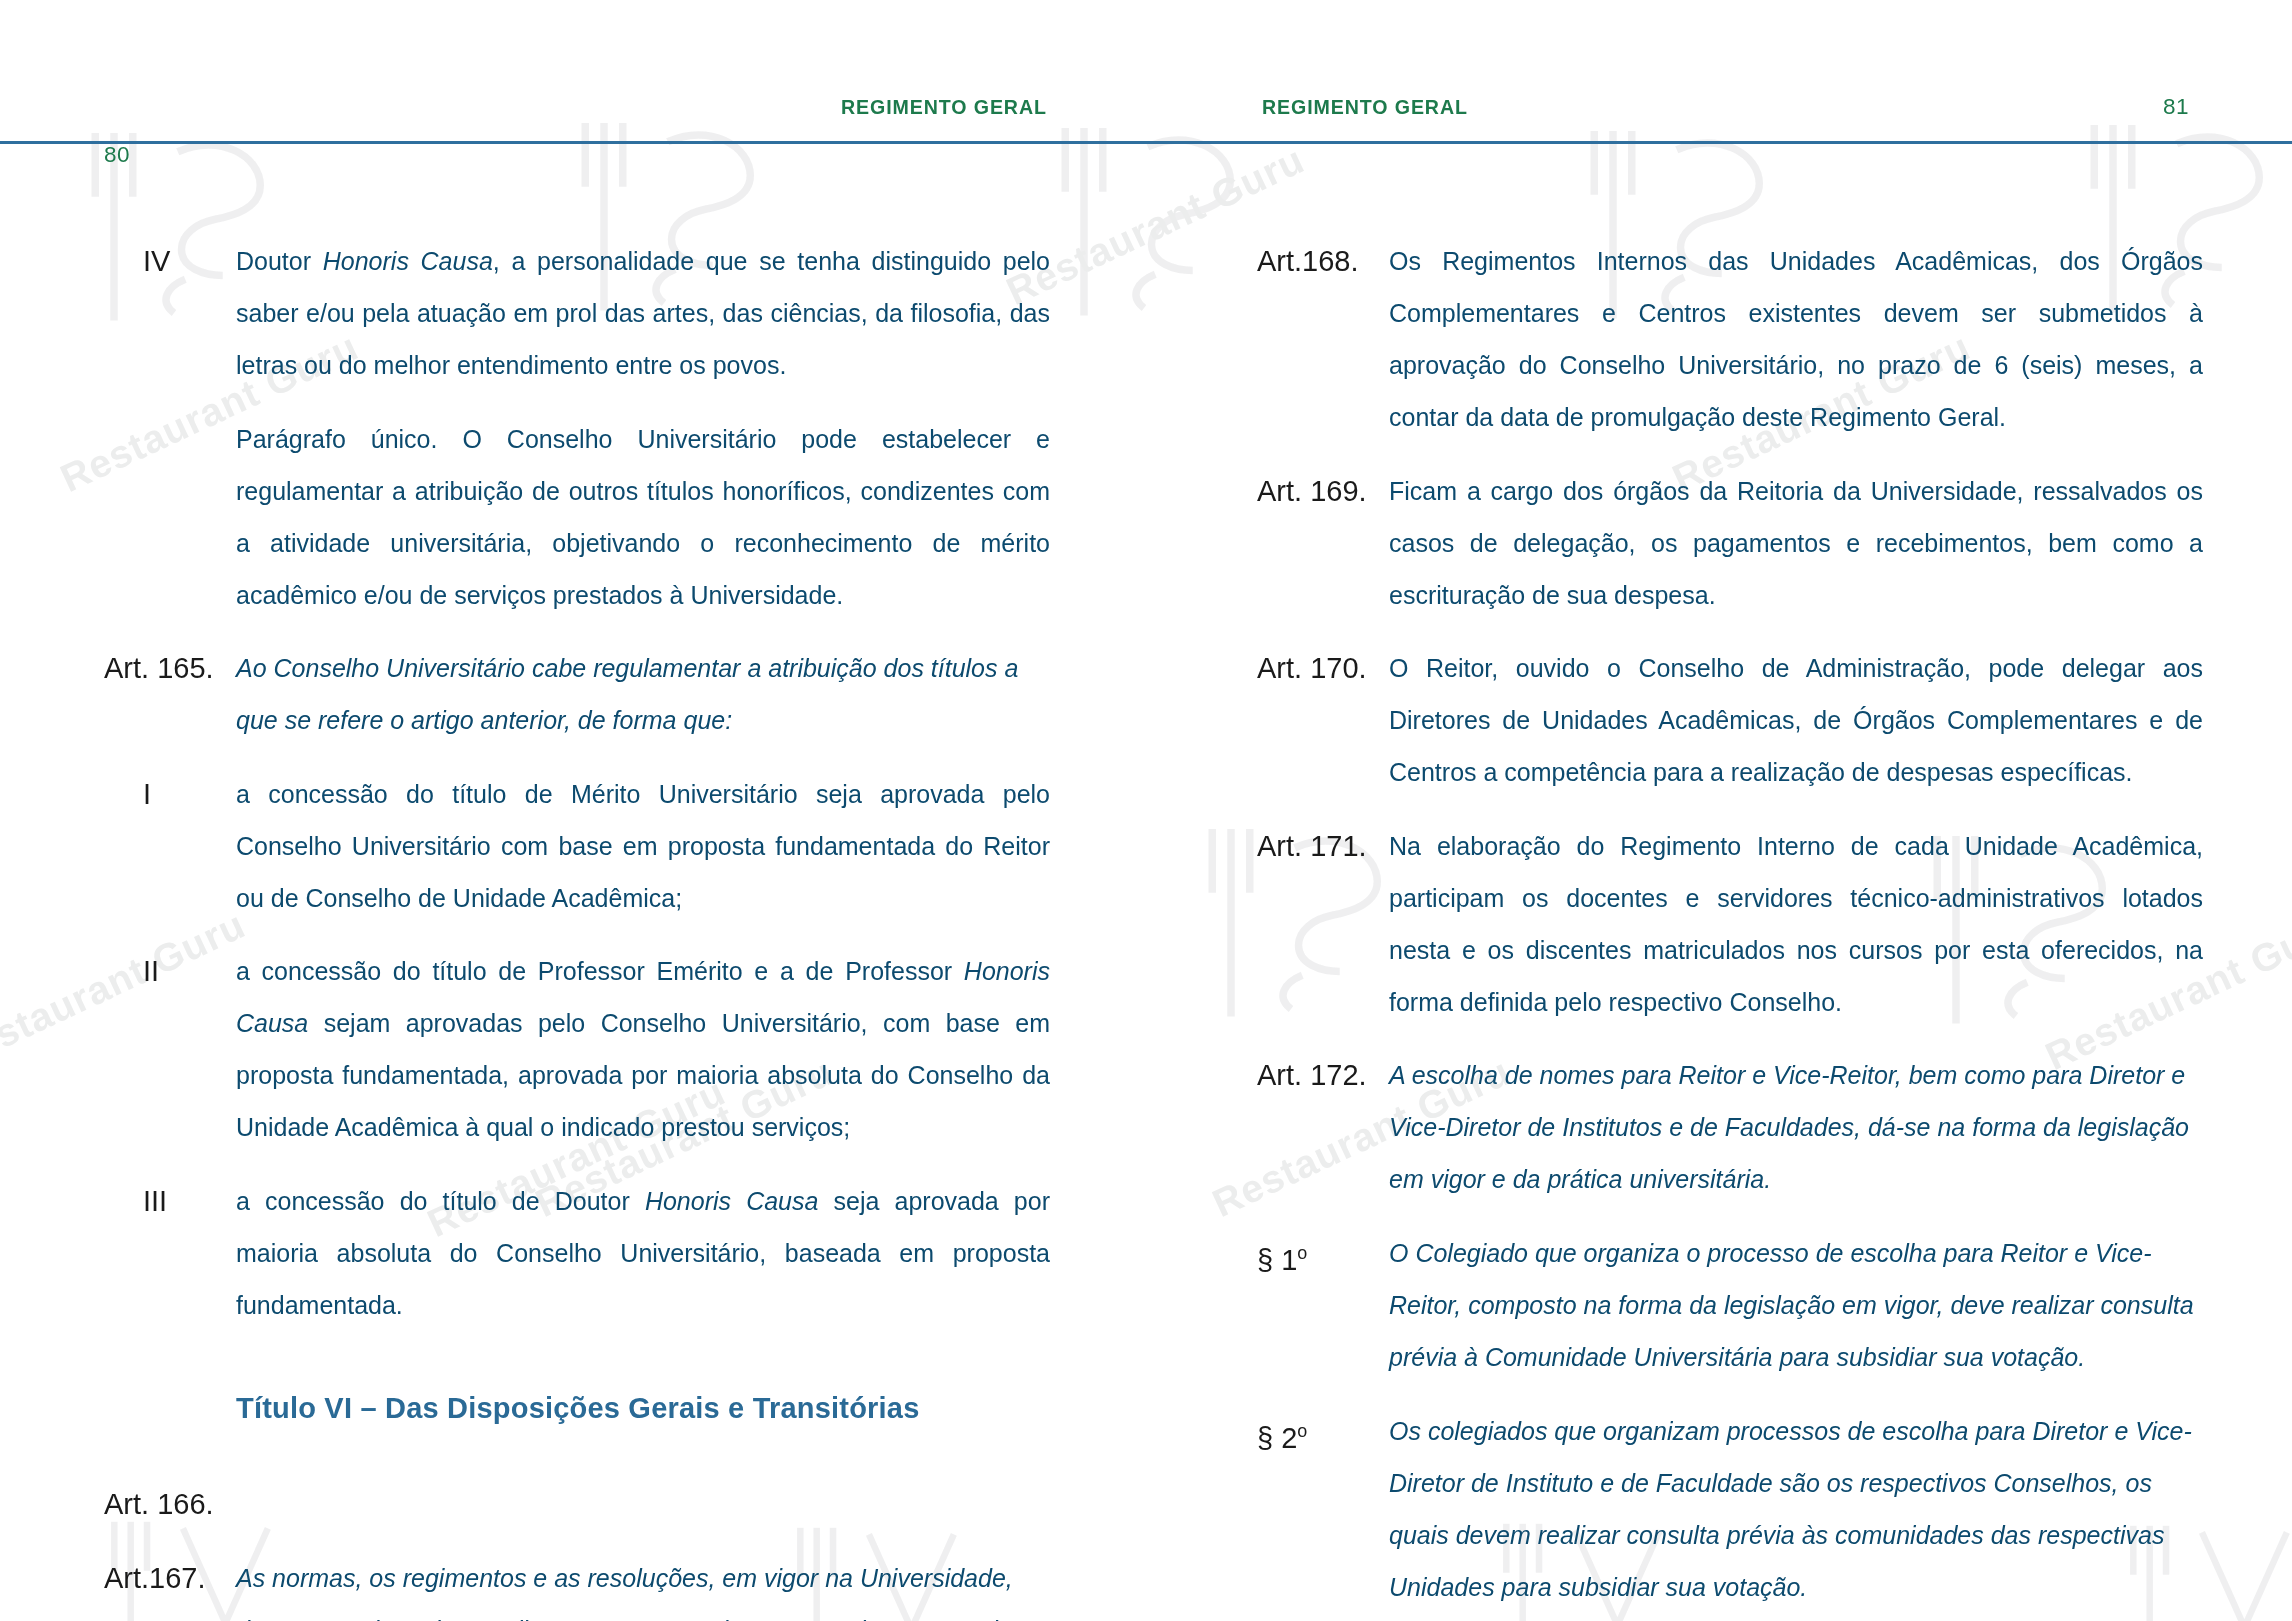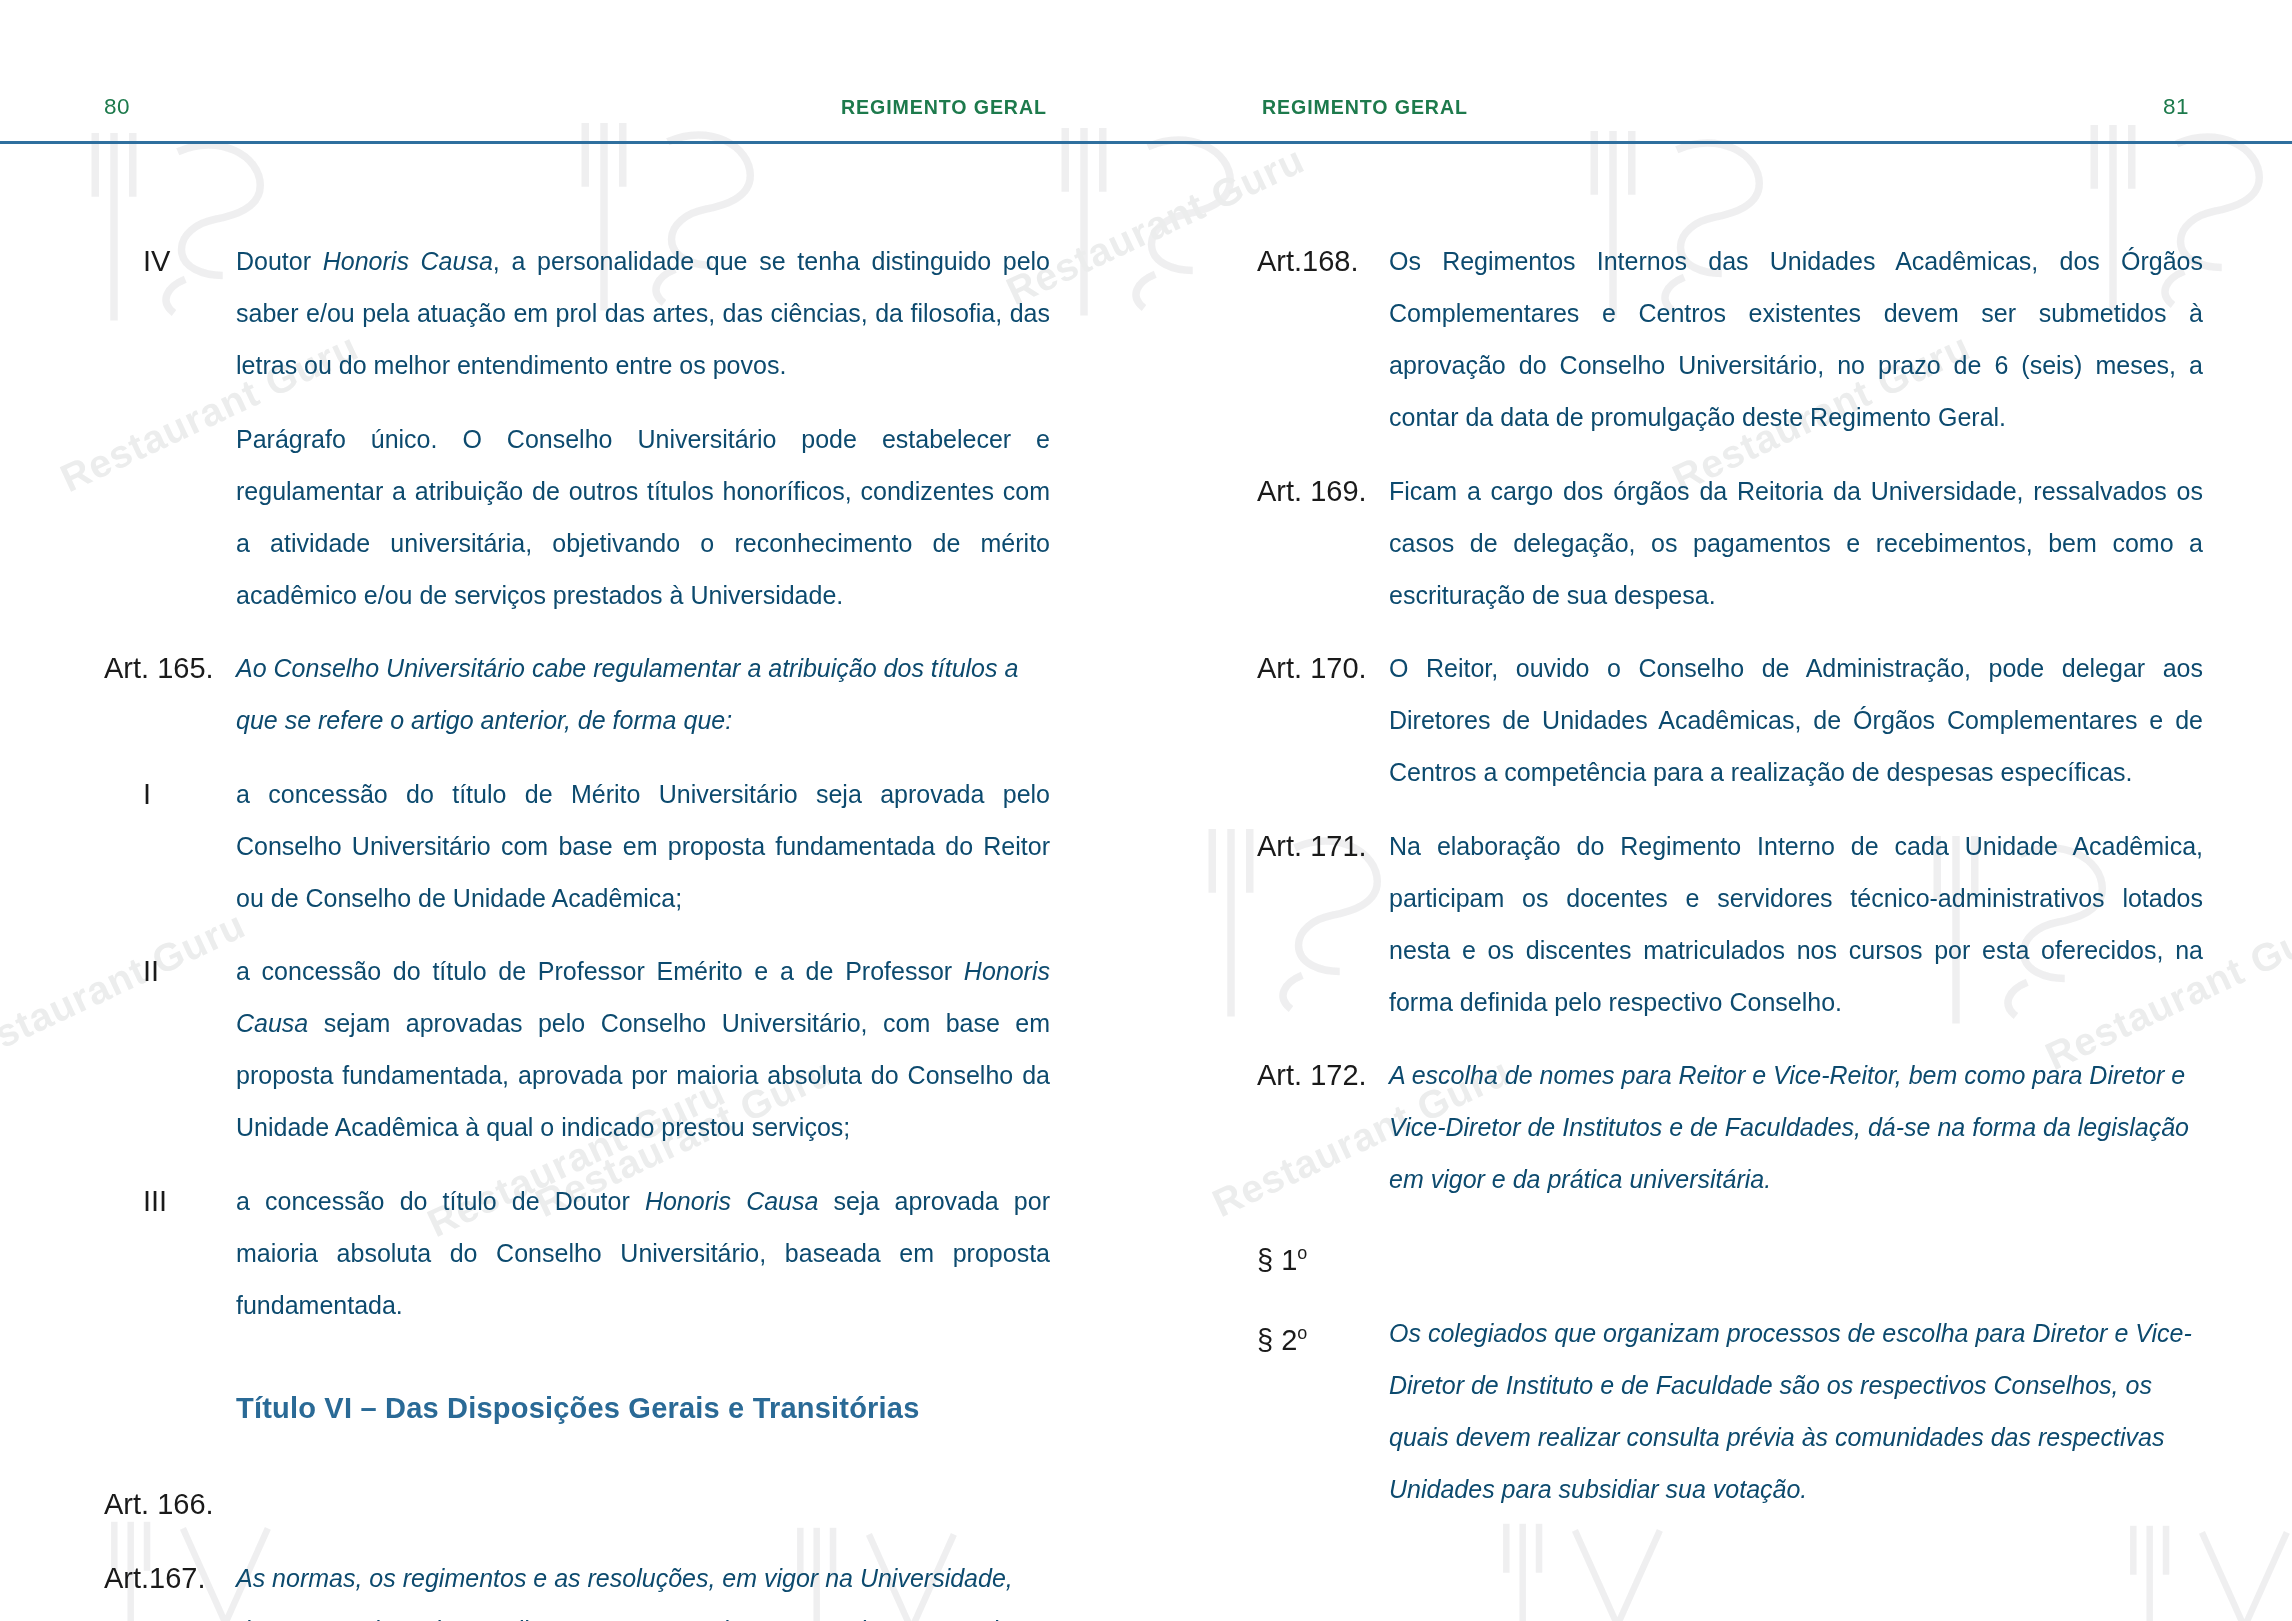--- a/index.html
+++ b/index.html
@@ -58,21 +58,21 @@
     height: 39px;
   }
   .folio {
     position: absolute;
     top: 0;
     font-size: 22.5px;
     font-weight: 400;
     color: #1d7a4c;
     letter-spacing: 0.5px;
   }
-  #folio-left  { left: 104px; }
+  #folio-left  { left: 104px; margin-top: 48px; }
   #folio-right { right: 104px; }
 
   .running-title {
     position: absolute;
     top: 2px;
     font-size: 19.6px;
     font-weight: 700;
     color: #1d7a4c;
     letter-spacing: 0.9px;
   }
@@ -307,20 +307,21 @@
       <div class="block-body">Na elaboração do Regimento Interno de cada Unidade Acadêmica, participam os docentes e servidores técnico-administrativos lotados nesta e os discentes matriculados nos cursos por esta oferecidos, na forma definida pelo respectivo Conselho.</div>
     </div>
 
     <div class="block">
       <div class="block-label lbl-art">Art. 172.</div>
       <div class="block-body ragged">A escolha de nomes para Reitor e Vice-Reitor, bem como para Diretor e Vice-Diretor de Institutos e de Faculdades, dá-se na forma da legislação em vigor e da prática universitária.</div>
     </div>
 
     <div class="block">
       <div class="block-label lbl-par">§ 1<span class="sup">o</span></div>
+      <div class="block-body ragged">O Colegiado que organiza o processo de escolha para Reitor e Vice-Reitor, composto na forma da legislação em vigor, deve realizar consulta prévia à Comunidade Universitária para subsidiar sua votação.</div>
     </div>
 
     <div class="block">
       <div class="block-label lbl-par">§ 2<span class="sup">o</span></div>
       <div class="block-body ragged">Os colegiados que organizam processos de escolha para Diretor e Vice-Diretor de Instituto e de Faculdade são os respectivos Conselhos, os quais devem realizar consulta prévia às comunidades das respectivas Unidades para subsidiar sua votação.</div>
     </div>
 
   </div>
 
 </div>

